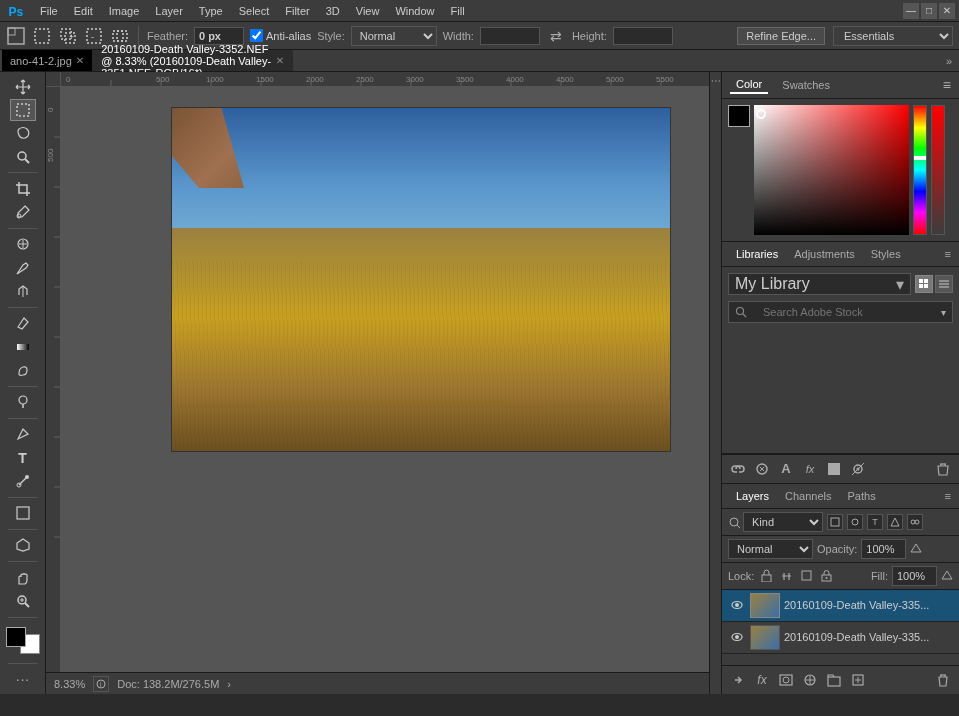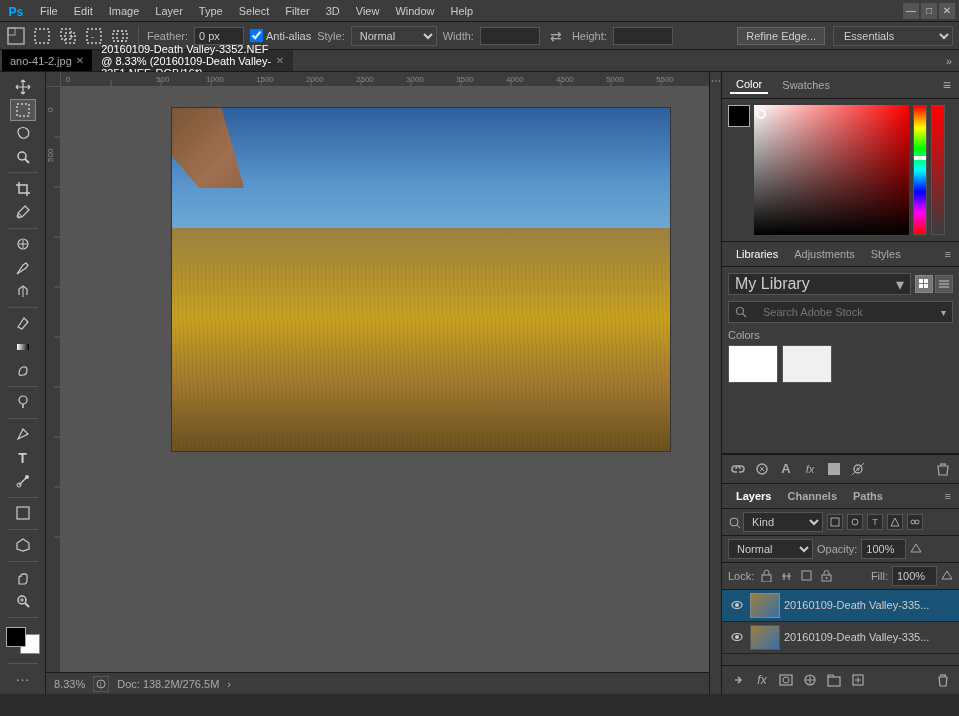--- a/index.html
+++ b/index.html
@@ -14,21 +14,21 @@
     .win-btn { width: 16px; height: 16px; display: flex; align-items: center; justify-content: center; cursor: pointer; font-size: 10px; }
     .win-btn-min { background: #555; }
     .win-btn-max { background: #555; }
     .win-btn-close { background: #555; }
 
     
     #options-bar { height: 28px; background: #3c3c3c; display: flex; align-items: center; padding: 0 6px; gap: 6px; border-bottom: 1px solid #1a1a1a; font-size: 11px; }
     .opt-icon { width: 20px; height: 20px; display: flex; align-items: center; justify-content: center; }
     .opt-separator { width: 1px; height: 20px; background: #555; margin: 0 2px; }
     .opt-label { color: #aaa; }
-    .opt-input { background: #2b2b2b; border: 1px solid #555; color: #ccc; padding: 1px 4px; width: 50px; height: 18px; font-size: 11px; }
+    .opt-input { background: #2b2b2b; border: 1px solid #555; color: #ccc; padding: 1px 4px; width: 50px; height: 18px; font-size: 11px; font-weight: bold; }
     .opt-select { background: #3c3c3c; border: 1px solid #555; color: #ccc; padding: 1px 4px; height: 20px; font-size: 11px; }
     .opt-checkbox { display: flex; align-items: center; gap: 3px; }
     .refine-edge-btn { background: #4a4a4a; border: 1px solid #666; color: #ccc; padding: 2px 8px; cursor: pointer; font-size: 11px; }
     .essentials-select { background: #3c3c3c; border: 1px solid #555; color: #ccc; padding: 1px 6px; height: 20px; font-size: 11px; width: 120px; }
 
     
     #tabs-bar { height: 22px; background: #3c3c3c; display: flex; align-items: stretch; border-bottom: 1px solid #1a1a1a; padding-left: 2px; }
     .tab { display: flex; align-items: center; padding: 0 8px; background: #000000; border-right: 1px solid #2b2b2b; font-size: 11px; color: #aaa; cursor: pointer; gap: 4px; max-width: 200px; }
     .tab.active { background: #2b2b2b; color: #fff; }
     .tab-close { font-size: 10px; color: #888; cursor: pointer; }
@@ -84,21 +84,21 @@
     .swatch-box { width: 50px; height: 38px; background: #fff; border: 1px solid #555; cursor: pointer; }
     .swatch-box.swatch2 { background: #f0f0f0; }
 
     
     #layer-icons-bar { display: flex; align-items: center; padding: 4px 8px; gap: 6px; border-top: 1px solid #1a1a1a; border-bottom: 1px solid #1a1a1a; }
     .layer-icon-btn { width: 20px; height: 20px; display: flex; align-items: center; justify-content: center; cursor: pointer; color: #aaa; font-size: 12px; }
 
     
     #layers-panel { flex: 1; display: flex; flex-direction: column; min-height: 0; }
     #layers-panel-header { display: flex; align-items: center; padding: 4px 8px; background: #3c3c3c; border-bottom: 1px solid #1a1a1a; gap: 4px; }
-    .layers-tab { padding: 2px 6px; font-size: 11px; cursor: pointer; color: #aaa; font-weight: bold; }
+    .layers-tab { padding: 2px 6px; font-size: 11px; cursor: pointer; color: #aaa; }
     .layers-tab.active { color: #fff; }
     #layers-filter-row { display: flex; align-items: center; padding: 4px 6px; gap: 4px; border-bottom: 1px solid #1a1a1a; }
     #kind-select { background: #2b2b2b; border: 1px solid #555; color: #ccc; padding: 1px 4px; height: 20px; font-size: 11px; width: 80px; }
     .filter-icon { width: 16px; height: 16px; display: flex; align-items: center; justify-content: center; cursor: pointer; color: #aaa; font-size: 11px; border: 1px solid #555; background: #2b2b2b; }
     #layers-blend-row { display: flex; align-items: center; padding: 3px 6px; gap: 4px; border-bottom: 1px solid #1a1a1a; }
     #blend-select { background: #2b2b2b; border: 1px solid #555; color: #ccc; padding: 1px 4px; height: 20px; font-size: 11px; width: 80px; }
     .opacity-label { color: #aaa; font-size: 11px; }
     .opacity-value { background: #2b2b2b; border: 1px solid #555; color: #ccc; padding: 1px 4px; height: 20px; font-size: 11px; width: 45px; }
     #layers-lock-row { display: flex; align-items: center; padding: 3px 6px; gap: 4px; border-bottom: 1px solid #1a1a1a; }
     .lock-label { color: #aaa; font-size: 11px; }
@@ -134,21 +134,21 @@
   <div class="menu-item">File</div>
   <div class="menu-item">Edit</div>
   <div class="menu-item">Image</div>
   <div class="menu-item">Layer</div>
   <div class="menu-item">Type</div>
   <div class="menu-item">Select</div>
   <div class="menu-item">Filter</div>
   <div class="menu-item">3D</div>
   <div class="menu-item">View</div>
   <div class="menu-item">Window</div>
-  <div class="menu-item">Help</div>
+  <div class="menu-item">Fill</div>
   <div id="window-controls">
     <div class="win-btn win-btn-min">—</div>
     <div class="win-btn win-btn-max">□</div>
     <div class="win-btn win-btn-close">✕</div>
   </div>
 </div>
 
 <div id="options-bar">
   <div class="opt-icon">
     <svg width="18" height="18" viewBox="0 0 18 18">
@@ -532,27 +532,20 @@
 
         <div id="lib-search-row" style="display:flex; align-items:center; background:#2b2b2b; border:1px solid #555; padding:2px 6px; height:22px;">
           <svg width="12" height="12" style="flex-shrink:0;">
               <circle cx="5" cy="5" r="3.5" fill="none" stroke="#888" stroke-width="1.2"></circle>
               <line x1="8" y1="8" x2="11" y2="11" stroke="#888" stroke-width="1.2"></line>
             </svg>
           <input type="text" style="background: transparent; border: none; color: rgb(204, 204, 204); font-size: 11px; outline: none; flex: 1 1 0%; margin-left: 16px;" placeholder="Search Adobe Stock">
           <span id="lib-search-arrow" style="color:#aaa; font-size:10px; cursor:pointer;">▾</span>
         </div>
 
-        <div id="colors-section">
-          <div class="section-label">Colors</div>
-          <div id="color-swatches-row" style="display:flex; gap:4px; margin-top:4px;">
-            <div class="swatch-box" style="width:50px; height:38px; background:#ffffff; border:1px solid #555;"></div>
-            <div class="swatch-box swatch2" style="width:50px; height:38px; background:#f0f0f0; border:1px solid #555;"></div>
-          </div>
-        </div>
       </div>
     </div>
 
     <div id="layer-icons-bar" style="display:flex; align-items:center; padding:4px 6px; gap:4px; border-bottom:1px solid #1a1a1a;">
       <div class="layer-icon-btn" title="Link">
         <svg width="16" height="16">
             <path d="M6 8 Q6 5 9 5 L11 5 Q14 5 14 8 Q14 11 11 11 L9 11" fill="none" stroke="#aaa" stroke-width="1.5"></path>
             <path d="M10 8 Q10 5 7 5 L5 5 Q2 5 2 8 Q2 11 5 11 L7 11" fill="none" stroke="#aaa" stroke-width="1.5"></path>
           </svg>
       </div>

